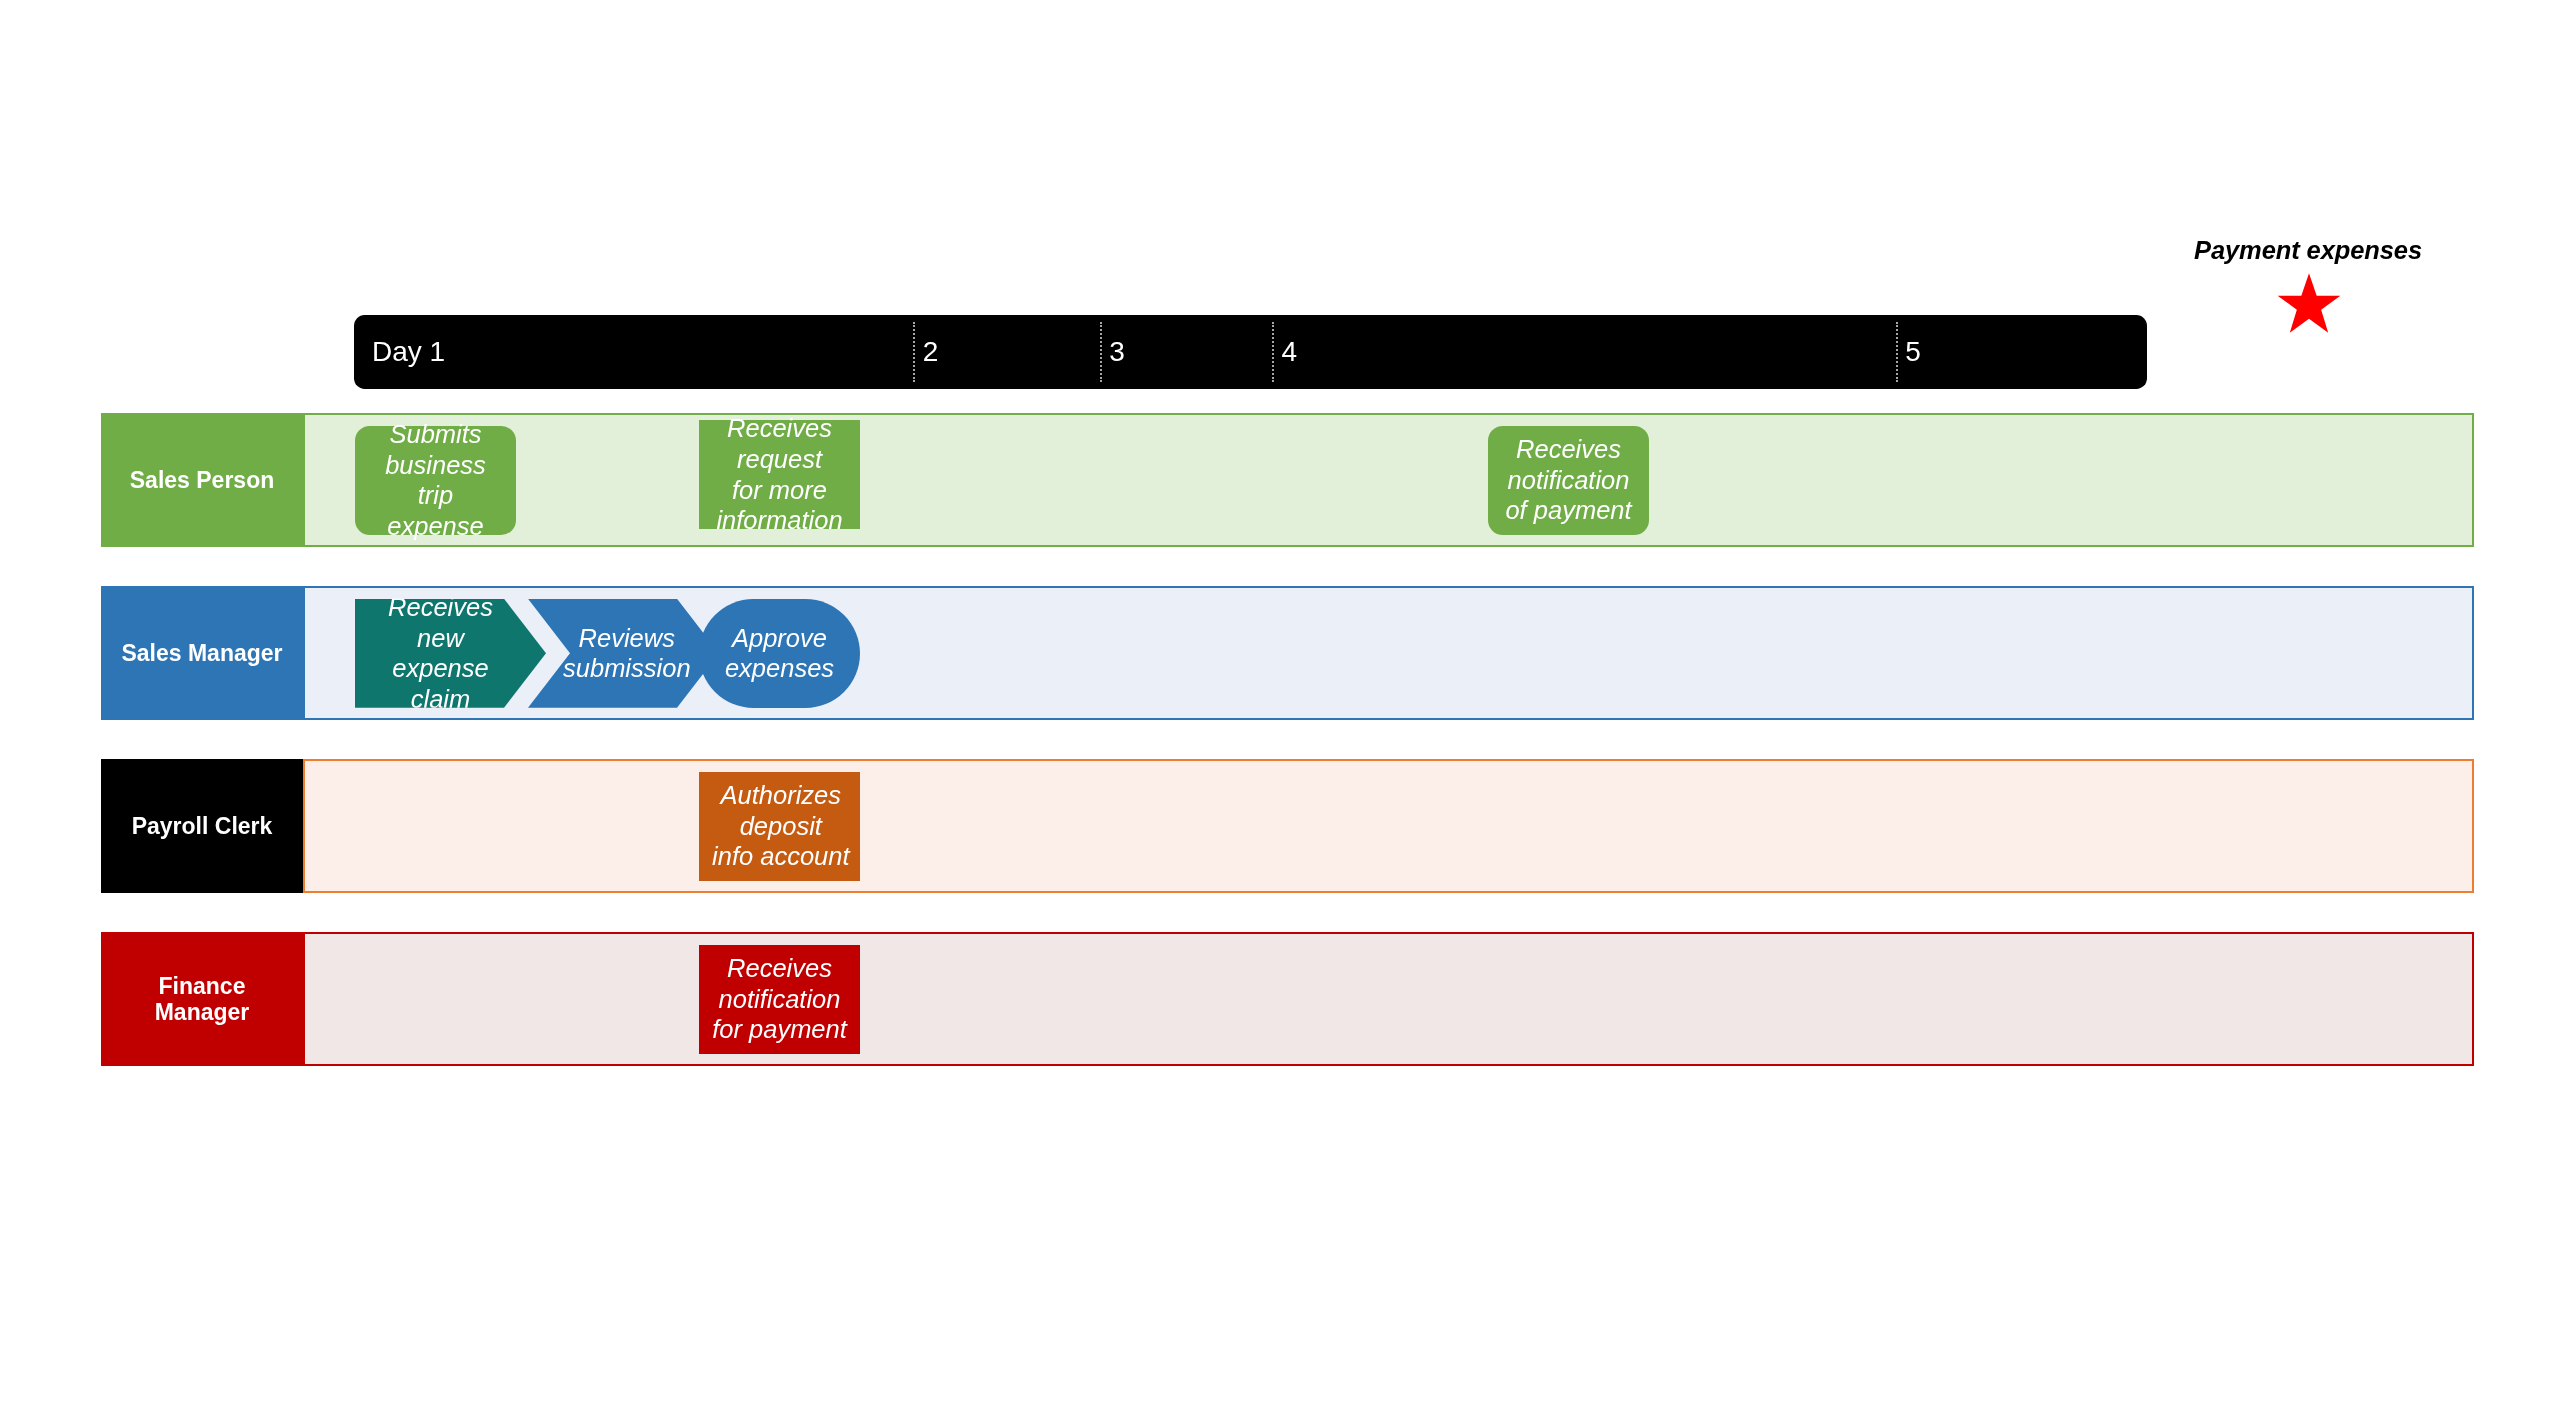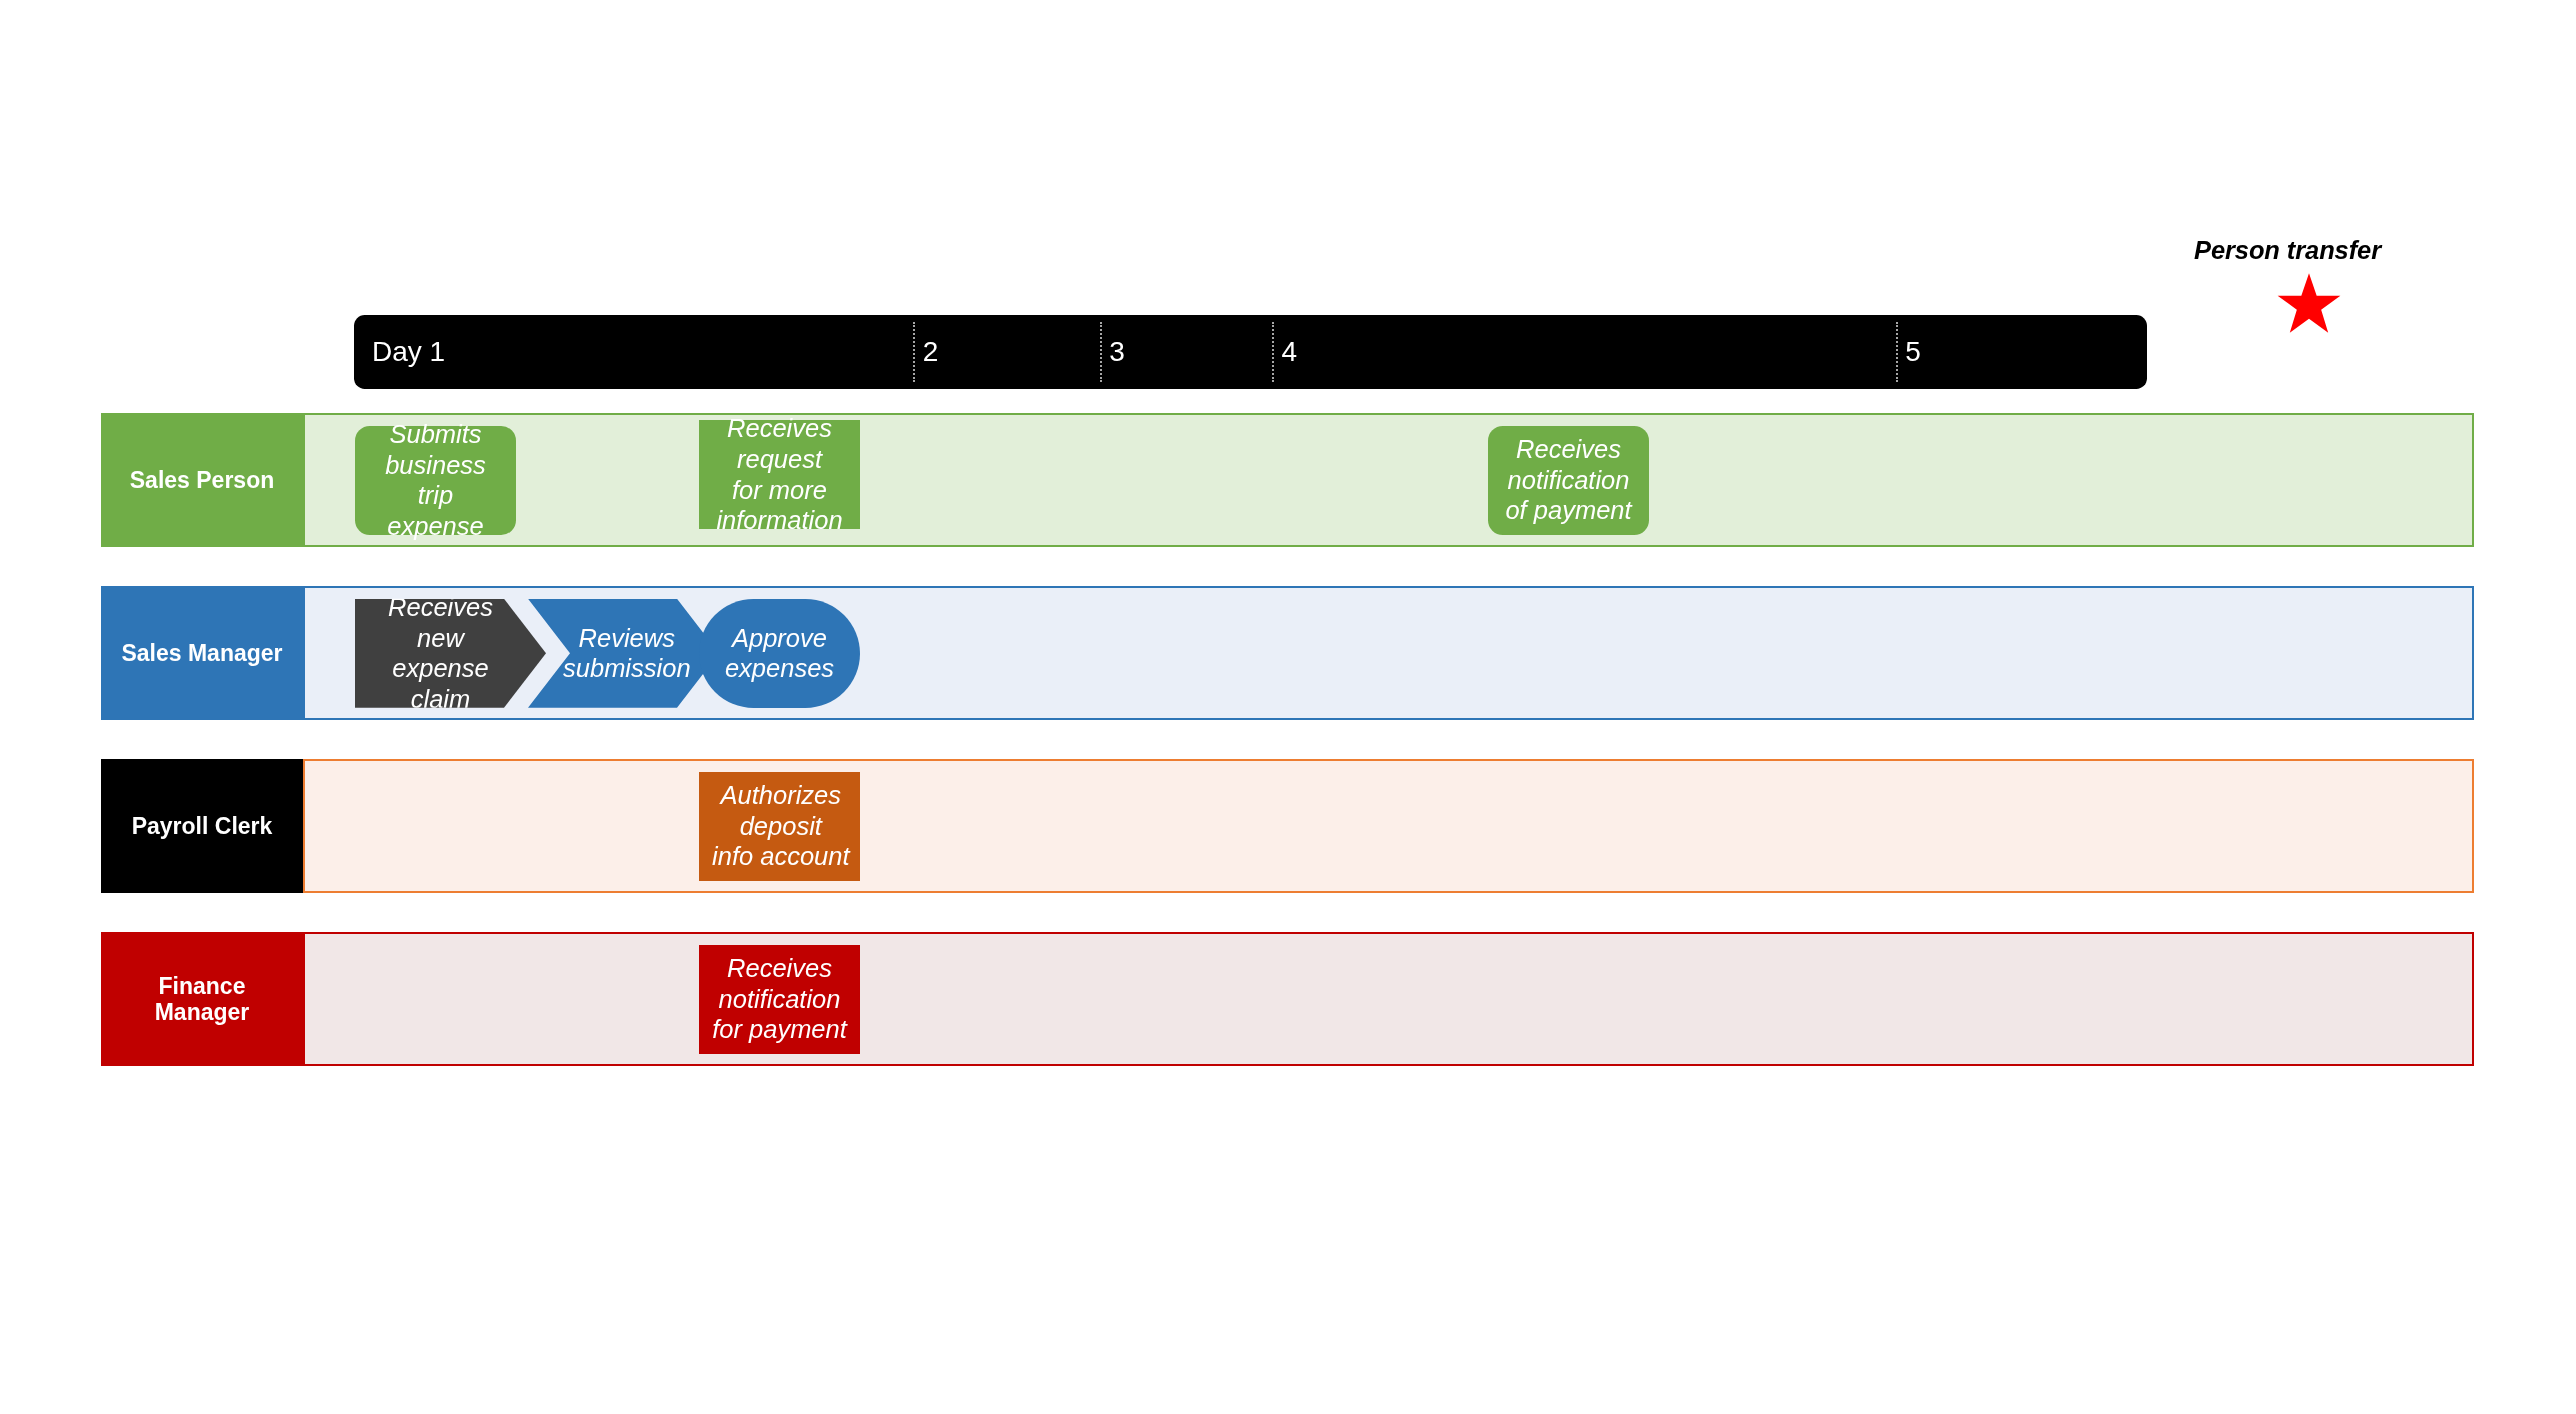--- a/index.html
+++ b/index.html
@@ -158,21 +158,21 @@
     clip-path: polygon(0 0, calc(100% - 42px) 0, 100% 50%, calc(100% - 42px) 100%, 0 100%, 42px 50%);
   }
   .chev-start .task-text, .chev-mid .task-text { margin-right: 20px; }
   .chev-mid .task-text { margin-left: 20px; margin-right: 13.4px; }
 </style>
 </head>
 <body>
 
 <div id="canvas">
 
-  <div class="milestone-label">Person transfer</div>
+  <div class="milestone-label">Payment expenses</div>
   <svg class="milestone-star" viewBox="0 0 100 100">
     <polygon points="50,2 62,37 99,37 69,59 80,95 50,73 20,95 31,59 1,37 38,37" fill="#FF0000"></polygon>
   </svg>
 
   <div class="timeline">
     <div class="timeline-day-first">Day 1</div>
     <div id="tick-host">
         <div class="tick" style="left: 31.2%;">
           <div class="tick-line"></div>
           <div class="tick-label">2</div>
@@ -200,21 +200,21 @@
 expense</span></div>
           <div class="task task-green " style="background: rgb(112, 173, 71); left: 394px; width: 161px; top: 5px; height: 109px;"><span class="task-text">Receives request
 for more information</span></div>
           <div class="task task-green rounded" style="background: rgb(112, 173, 71); left: 1183px; width: 161px; top: 10.7px; height: 109px;"><span class="task-text">Receives notification
 of payment</span></div>
         </div>
       </div>
       <div class="lane lane-blue">
         <div class="lane-label" style="white-space: pre-line;">Sales Manager</div>
         <div class="lane-body">
-          <div class="task task-blue chev-start" style="background: #404040; left: 50px; width: 191px; top: 10.7px; height: 109px;"><span class="task-text">Receives new
+          <div class="task task-blue chev-start" style="background: #0f766e; left: 50px; width: 191px; top: 10.7px; height: 109px;"><span class="task-text">Receives new
 expense claim</span></div>
           <div class="task task-blue chev-mid" style="background: rgb(46, 117, 182); left: 223px; width: 191px; top: 10.7px; height: 109px;"><span class="task-text">Reviews
 submission</span></div>
           <div class="task task-blue stadium" style="background: rgb(46, 117, 182); left: 394px; width: 161px; top: 10.7px; height: 109px;"><span class="task-text">Approve expenses</span></div>
         </div>
       </div>
       <div class="lane lane-orange">
         <div class="lane-label" style="white-space: pre-line;">Payroll Clerk</div>
         <div class="lane-body">
           <div class="task task-orange " style="background: rgb(197, 90, 17); left: 394px; width: 161px; top: 10.7px; height: 109px; padding-left: 12px;"><span class="task-text">Authorizes deposit

